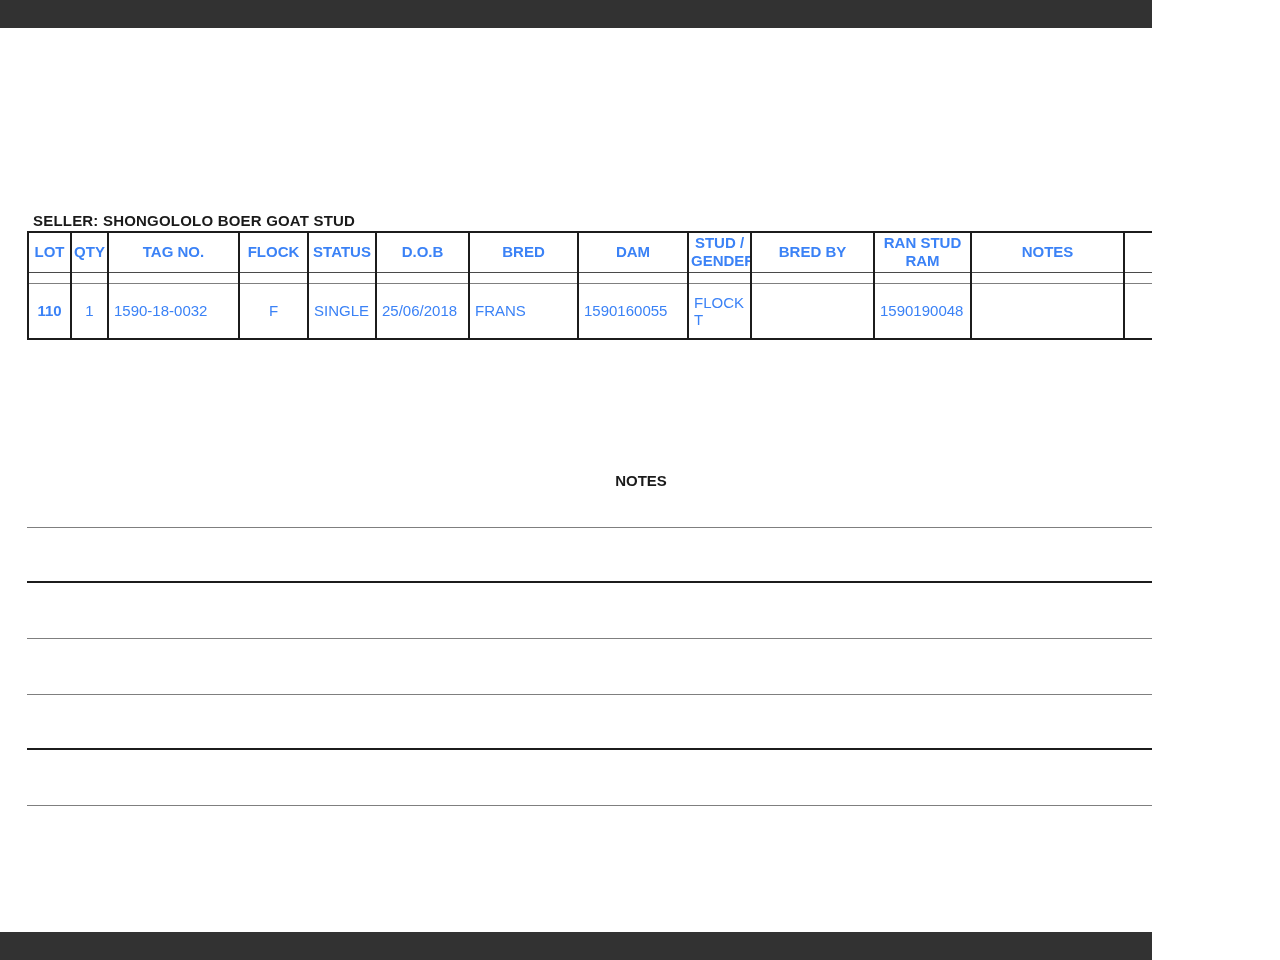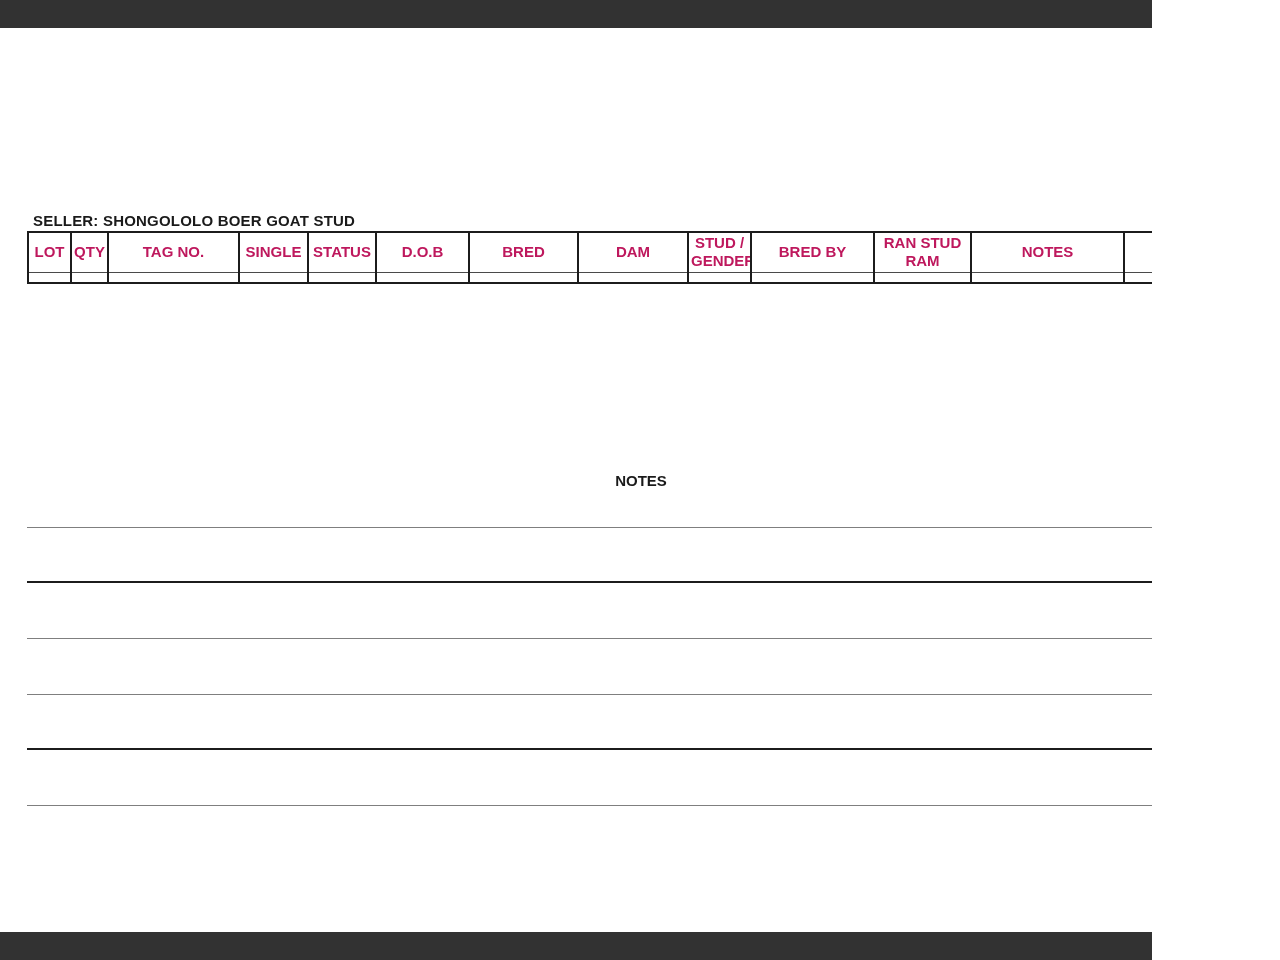--- a/index.html
+++ b/index.html
@@ -38,21 +38,21 @@
   }
 
   table.lot-table {
     position: absolute;
     left: 27px; top: 231px;
     width: 1228px;
     border-collapse: collapse;
     table-layout: fixed;
     border: 2px solid #1c1c1c;
     font-size: 15px;
-    color: #be185d;
+    color: #3b82f6;
   }
   .lot-table th, .lot-table td {
     border-left: 2px solid #1c1c1c;
     border-bottom: 1px solid #7f7f7f;
     overflow: hidden;
     white-space: normal;
   }
   .lot-table thead th {
     font-weight: bold;
     text-align: center;
@@ -126,21 +126,21 @@
         <col class="w-bred">
         <col class="w-ran">
         <col class="w-notes">
       <col class="w-price">
     </colgroup>
     <thead>
       <tr>
         <th>LOT</th>
         <th>QTY</th>
         <th>TAG NO.</th>
-        <th>SINGLE</th>
+        <th>FLOCK</th>
         <th>STATUS</th>
         <th>D.O.B</th>
         <th>BRED</th>
         <th>DAM</th>
         <th>STUD / GENDER</th>
         <th>BRED BY</th>
         <th>RAN STUD RAM</th>
         <th>NOTES</th>
         <th>SELLER</th>
       </tr>
@@ -155,20 +155,35 @@
           <td></td>
         <td></td>
           <td></td>
         <td></td>
           <td></td>
         <td></td>
           <td></td>
         <td></td>
       </tr>
 
+      <tr class="data-row">
+        <td class="c-center c-bold">110</td>
+        <td class="c-center">1</td>
+        <td class="c-left">1590-18-0032</td>
+        <td class="c-center">F</td>
+        <td class="c-left">SINGLE</td>
+        <td class="c-left">25/06/2018</td>
+        <td class="c-left">FRANS</td>
+        <td class="c-left">1590160055</td>
+        <td class="c-left">FLOCK T</td>
+        <td class="c-left"></td>
+        <td class="c-left">1590190048</td>
+        <td class="c-left"></td>
+        <td class="c-left"></td>
+      </tr>
 
 
     </tbody>
   </table>
 
   <div class="notes-title">NOTES</div>
 
   <div id="notes-lines"></div>
 
   <div class="bottom-bar"></div>

